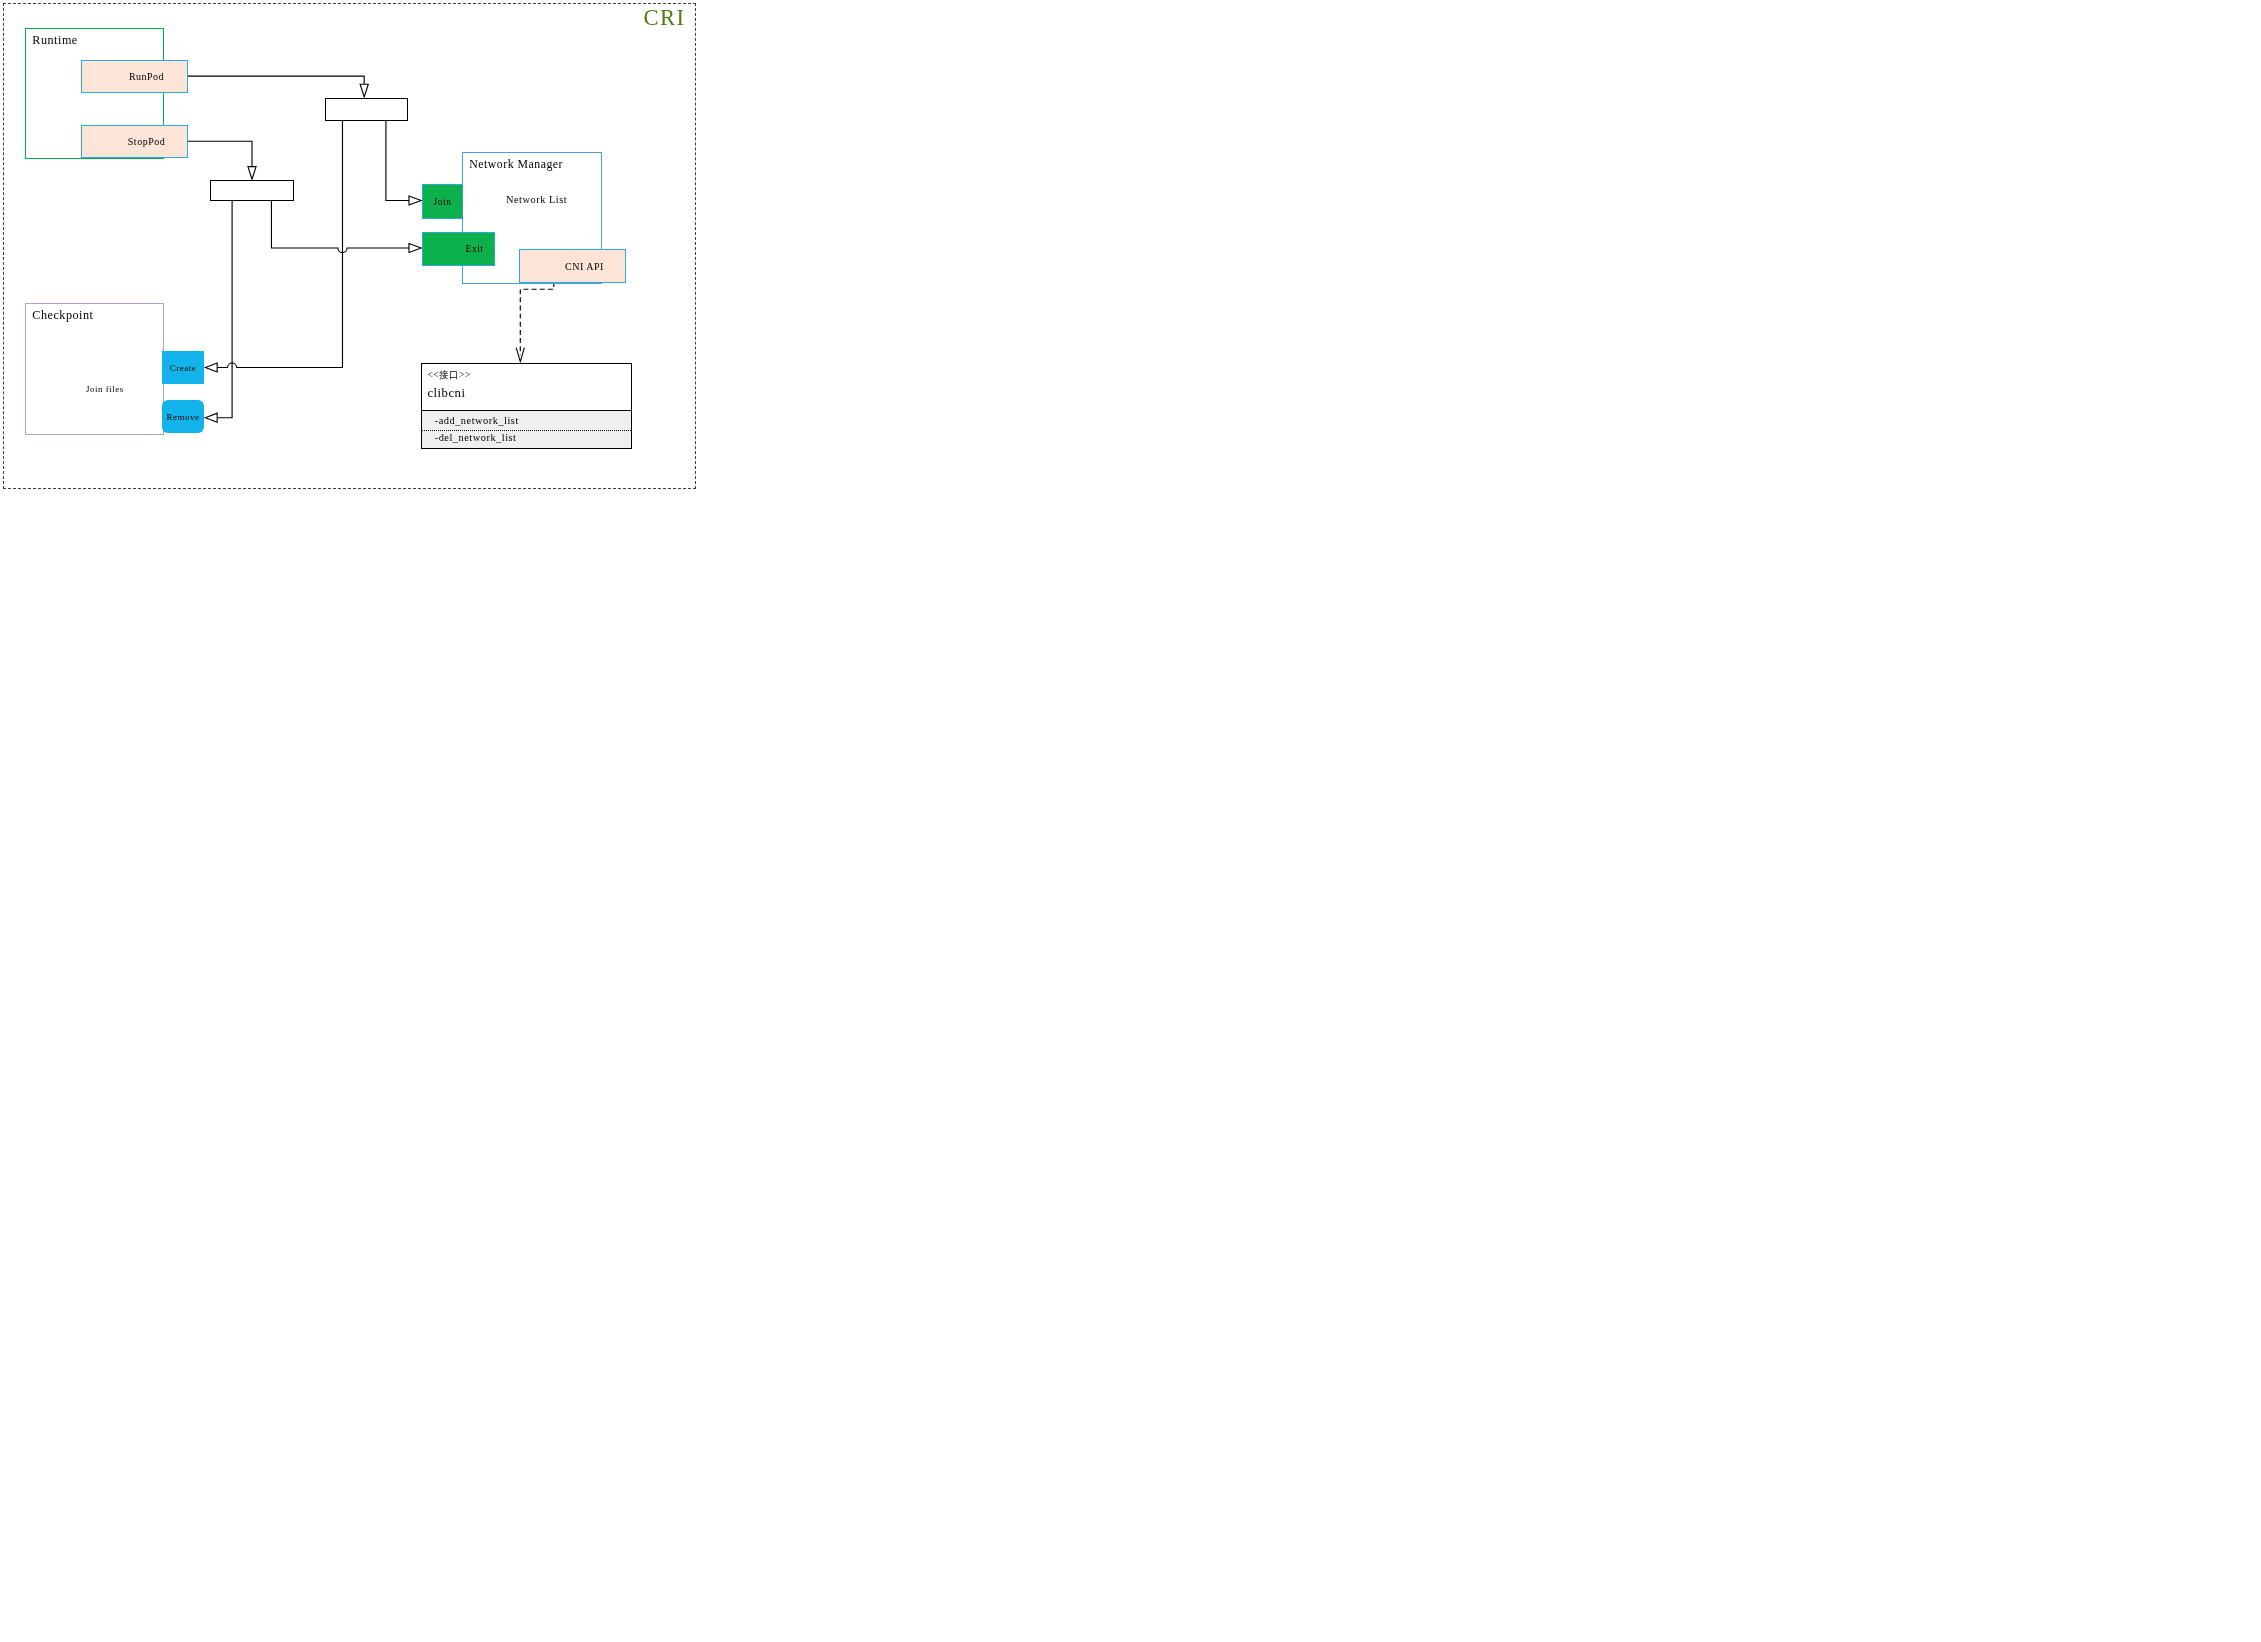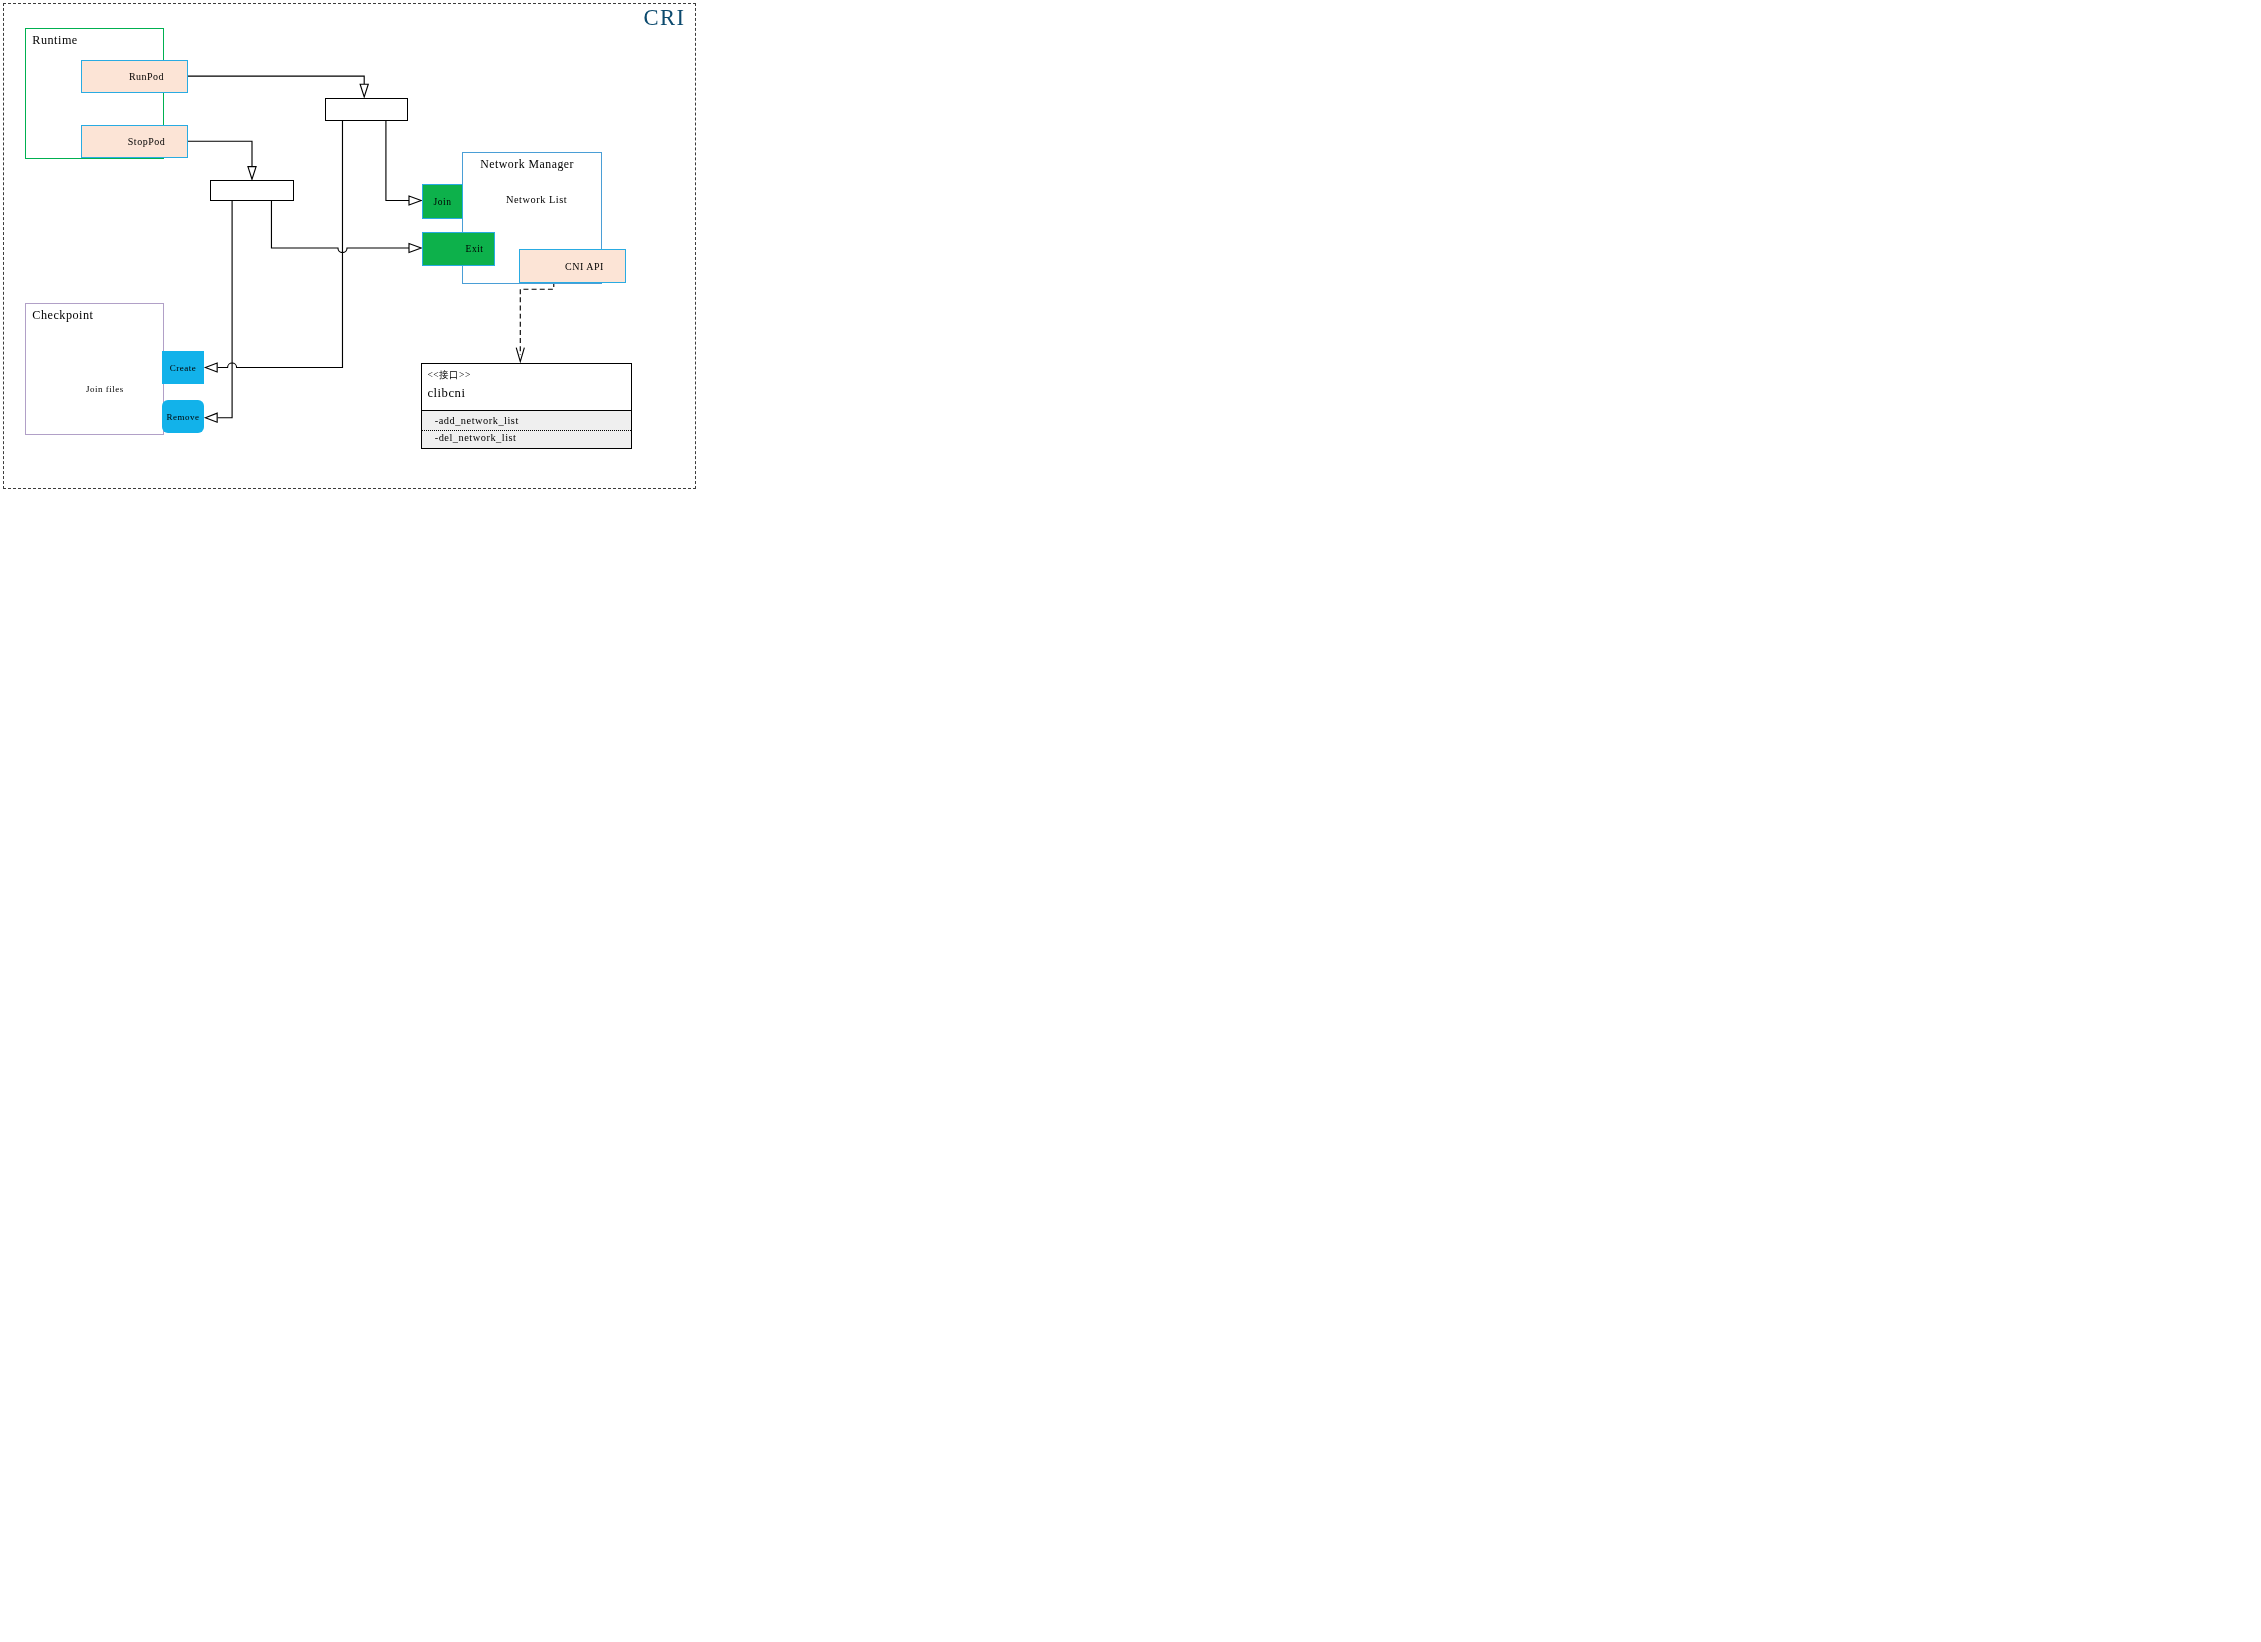--- a/index.html
+++ b/index.html
@@ -41,21 +41,21 @@
   .iface{left:421px;top:363px;width:211px;height:86px;border:1.4px solid #000;background:#fff;box-sizing:border-box;}
   .iface-head{position:absolute;left:0;top:0;right:0;height:46px;background:#fff;}
   .iface-stereotype{position:absolute;left:5.4px;top:4.5px;font-size:9.5px;}
   .iface-name{position:absolute;left:5.4px;top:22px;font-size:12.7px;}
   .iface-body{position:absolute;left:0;top:46px;right:0;bottom:0;background:#efefef;border-top:1.4px solid #000;}
   .iface-method{position:absolute;left:12.7px;font-size:10.4px;}
   .m1{top:3.6px;font-family:Liberation Serif, serif;}
   .m2{top:21px;}
   .iface-sep{position:absolute;left:0;right:0;top:19px;border-top:1.4px dotted #000;}
 
-  .cri-badge{right:13.6px;top:5.4px;font-size:22.6px;color:#0c4a6e;letter-spacing:1.4px;}
+  .cri-badge{right:13.6px;top:5.4px;font-size:22.6px;color:#4d7c0f;letter-spacing:1.4px;}
 </style>
 </head>
 <body>
 
 <div id="canvas">
 
   <div id="outer-frame"></div>
 
   <svg id="wires" viewBox="0 0 1545 1087">
     <g stroke="#000" stroke-width="2.5" fill="none">
@@ -93,21 +93,21 @@
     <span class="lbl">RunPod</span>
   </div>
   <div class="abs pod stoppod">
     <span class="lbl">StopPod</span>
   </div>
 
   <div class="abs flow-box flow1"></div>
   <div class="abs flow-box flow2"></div>
 
   <div class="abs nm-box">
-    <div class="box-title lbl" style="font-size:11.8px;margin-left:11px;">Network Manager</div>
+    <div class="box-title lbl" style="font-size:11.8px;">Network Manager</div>
   </div>
   <div class="abs nl-label lbl">Network List</div>
   <div class="abs greenbtn join">
     <span class="lbl">Join</span>
   </div>
   <div class="abs greenbtn exit">
     <span class="lbl">Exit</span>
   </div>
   <div class="abs pod cniapi">
     <span class="lbl">CNI API</span>

